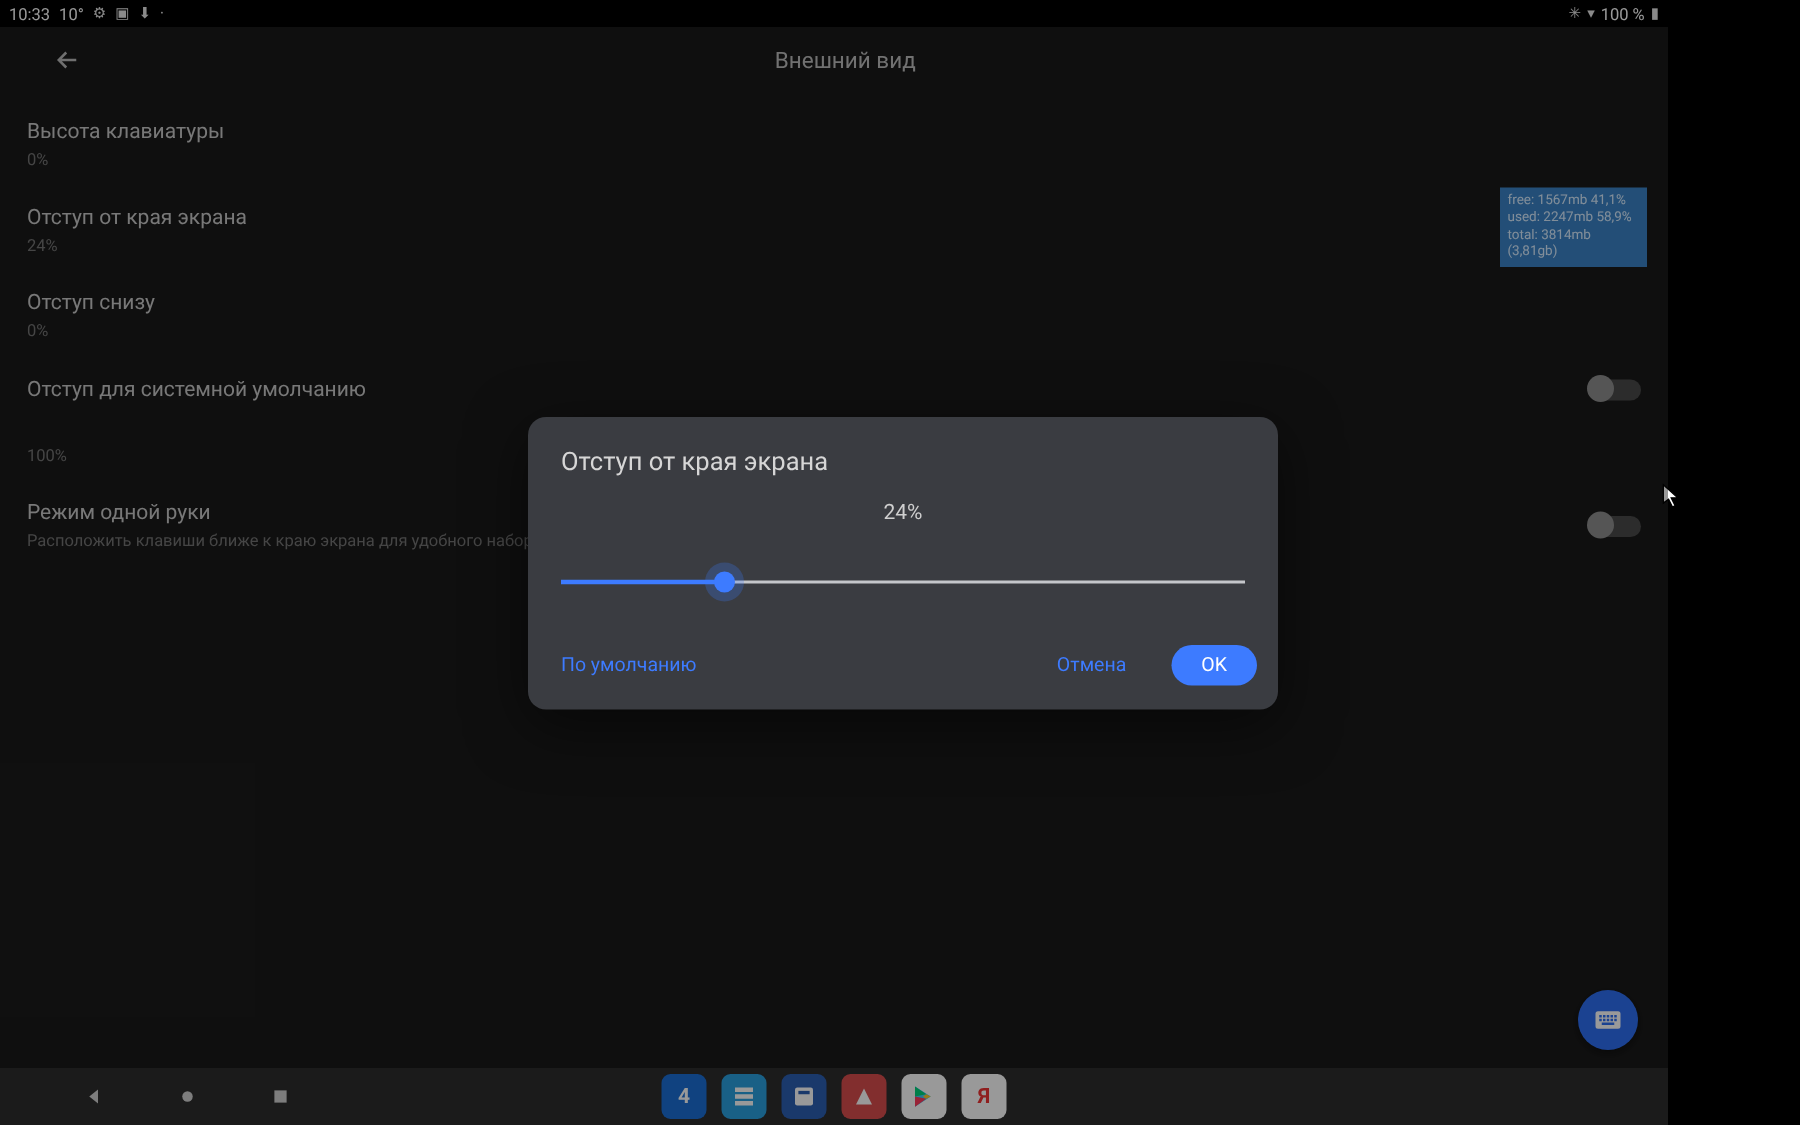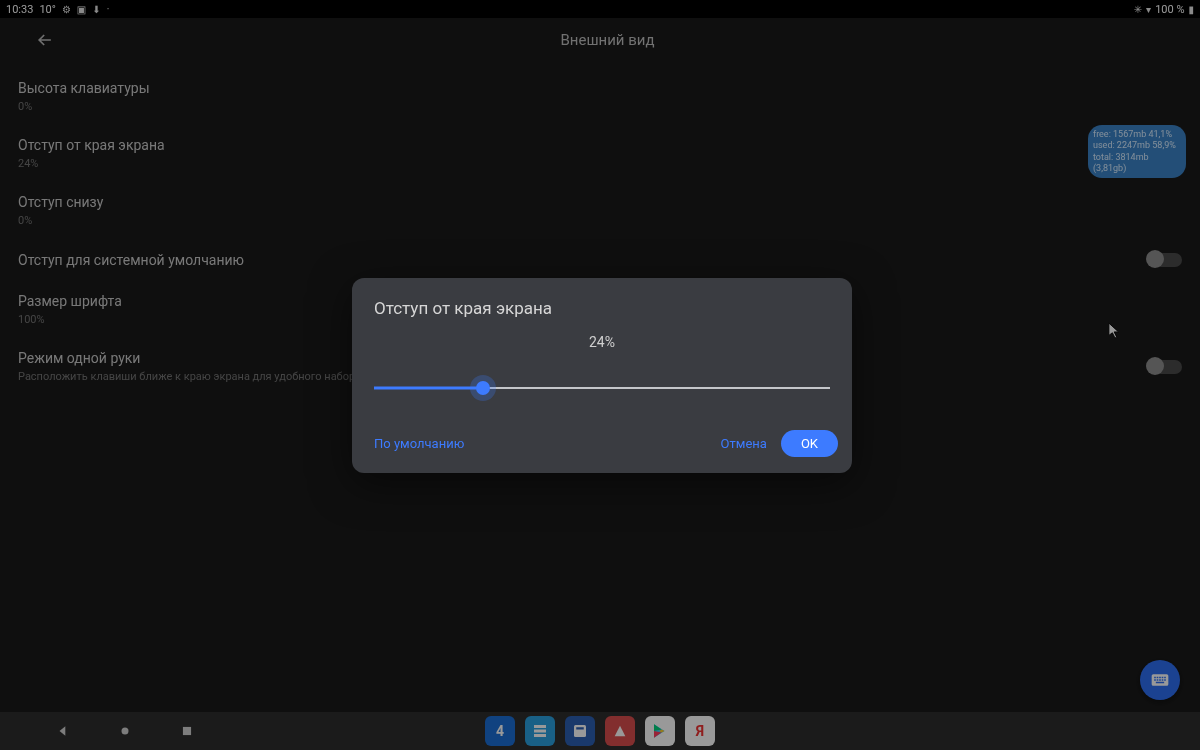--- a/index.html
+++ b/index.html
@@ -1,57 +1,57 @@
 <!DOCTYPE html>
 <html><head>
 <meta charset="utf-8">
 <style>
   * { box-sizing: border-box; margin: 0; padding: 0; }
   html, body { width: 1200px; height: 750px; background: #000; font-family: Roboto, Arial, sans-serif; overflow: hidden; }
-  .screen { position: relative; width: 1200px; height: 750px; background: #1a1a1a; }
+  .screen { position: relative; width: 1112px; height: 750px; background: #1a1a1a; }
   .statusbar { position: absolute; top: 0; left: 0; right: 0; height: 18px; background: #000; color: #fff; font-size: 11px; display: flex; align-items: center; padding: 0 6px; }
   .statusbar .left { display: flex; align-items: center; gap: 6px; }
   .statusbar .right { margin-left: auto; display: flex; align-items: center; gap: 4px; }
   .statusbar .glyph { font-size: 10px; opacity: .9; }
   .header { position: absolute; top: 18px; left: 15px; right: 0; height: 44px; display: flex; align-items: center; color: #bababa; }
   .back { width: 40px; height: 40px; display: flex; align-items: center; justify-content: center; margin-left: 10px; cursor: pointer; }
   .back svg { width: 20px; height: 20px; stroke: #bababa; }
   .title { position: absolute; left: 50%; transform: translateX(-50%); font-size: 15px; color: #bdbdbd; }
   .content { position: absolute; top: 62px; left: 0; right: 0; bottom: 40px; padding: 10px 0 0 0; }
   .row { padding: 8px 18px 16px 18px; display: flex; align-items: center; }
   .row .txt { flex: 1; }
   .row .lbl { color: #c8c8c8; font-size: 14px; }
   .row .sub { color: #747474; font-size: 11px; margin-top: 4px; }
   .switch { position: relative; width: 34px; height: 18px; border-radius: 9px; cursor: pointer; }
   .switch .track { position: absolute; inset: 2px 0; height: 14px; border-radius: 7px; }
   .switch .thumb { position: absolute; top: -1px; width: 18px; height: 18px; border-radius: 50%; }
   .switch.off .track { background: #4a4a4a; }
   .switch.off .thumb { left: -2px; background: #8e8e8e; }
   .switch.on .track { background: #3a5fc8; }
   .switch.on .thumb { right: -2px; background: #3d7bff; }
-  .meminfo { position: absolute; top: 125px; right: 14px; width: 98px; padding: 4px 5px; background: #3b83c7; color: #d8ecff; font-size: 9px; line-height: 1.25; border-radius: 14px; }
+  .meminfo { position: absolute; top: 125px; right: 14px; width: 98px; padding: 4px 5px; background: #3b83c7; color: #d8ecff; font-size: 9px; line-height: 1.25; }
   .cursor { position: absolute; top: 322px; left: 1108px; pointer-events: none; }
   .cursor svg { width: 14px; height: 18px; }
   .fab { position: absolute; right: 20px; bottom: 50px; width: 40px; height: 40px; border-radius: 50%; background: #2e6ff2; display: flex; align-items: center; justify-content: center; cursor: pointer; box-shadow: 0 2px 6px rgba(0,0,0,.4); }
   .fab svg { width: 20px; height: 20px; fill: #fff; }
   .navbar { position: absolute; left: 0; right: 0; bottom: 0; height: 38px; background: #2d2d2d; display: flex; align-items: center; }
   .navbtns { display: flex; gap: 44px; margin-left: 54px; }
   .navbtn { width: 18px; height: 18px; cursor: pointer; display:flex; align-items:center; justify-content:center; }
   .navbtn svg { width: 14px; height: 14px; fill: #d0d0d0; }
   .dock { position: absolute; left: 50%; transform: translateX(-50%); display: flex; gap: 10px; }
   .dockicon { width: 30px; height: 30px; border-radius: 6px; display:flex; align-items:center; justify-content:center; font-size:14px; font-weight:bold; cursor:pointer; }
   .scrim { position: absolute; inset: 0; background: rgba(0,0,0,.4); }
   .dialog { position: absolute; left: 352px; top: 278px; width: 500px; background: #3a3c41; border-radius: 12px; padding: 20px 0 12px 0; box-shadow: 0 10px 40px rgba(0,0,0,.5); color: #ddd; }
   .dlg-title { font-size: 17px; padding: 0 22px 16px 22px; color: #d6d6d6; }
   .dlg-val { text-align: center; font-size: 14px; color: #cfcfcf; margin-bottom: 26px; }
   .slider { position: relative; height: 24px; margin: 0 22px 30px 22px; cursor: pointer; }
   .slider .rail { position: absolute; left: 0; right: 0; top: 50%; height: 2px; background: #c4c6ca; transform: translateY(-50%); }
   .slider .fill { position: absolute; left: 0; top: 50%; height: 3px; background: #3d7bff; transform: translateY(-50%); }
   .slider .knob { position: absolute; top: 50%; width: 14px; height: 14px; border-radius: 50%; background: #3d7bff; transform: translate(-50%, -50%); box-shadow: 0 0 0 6px rgba(61,123,255,.25); }
-  .dlg-actions { display: flex; align-items: center; padding: 0 14px 4px 22px; }
+  .dlg-actions { display: flex; align-items: center; padding: 0 14px 4px 22px; gap: 16px; }
   .dlg-link { color: #3d7bff; font-size: 13px; cursor: pointer; }
   .spacer { flex: 1; }
   .dlg-cancel { color: #3d7bff; font-size: 13px; margin-right: 14px; cursor: pointer; }
   .dlg-ok { background: #3d7bff; color: #ffffff; font-size: 13px; padding: 6px 20px; border-radius: 14px; cursor: pointer; }
 </style>
 </head>
 <body>
 
 <div class="screen">
   <div class="statusbar">
@@ -103,21 +103,20 @@
       <div class="txt">
         <div class="lbl">Отступ для системной умолчанию</div>
       </div>
       <div class="switch off">
           <div class="track"></div>
           <div class="thumb"></div>
         </div>
     </div>
     <div class="row">
       <div class="txt">
-        <div class="lbl">Размер шрифта</div>
         <div class="sub">100%</div>
       </div>
     </div>
     <div class="row">
       <div class="txt">
         <div class="lbl">Режим одной руки</div>
         <div class="sub">Расположить клавиши ближе к краю экрана для удобного набора одн</div>
       </div>
       <div class="switch off">
           <div class="track"></div>

